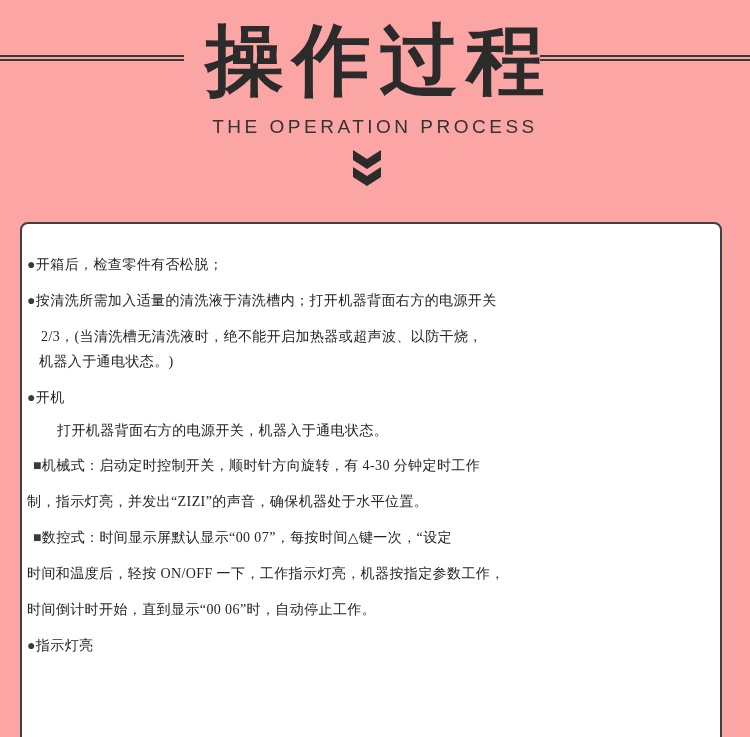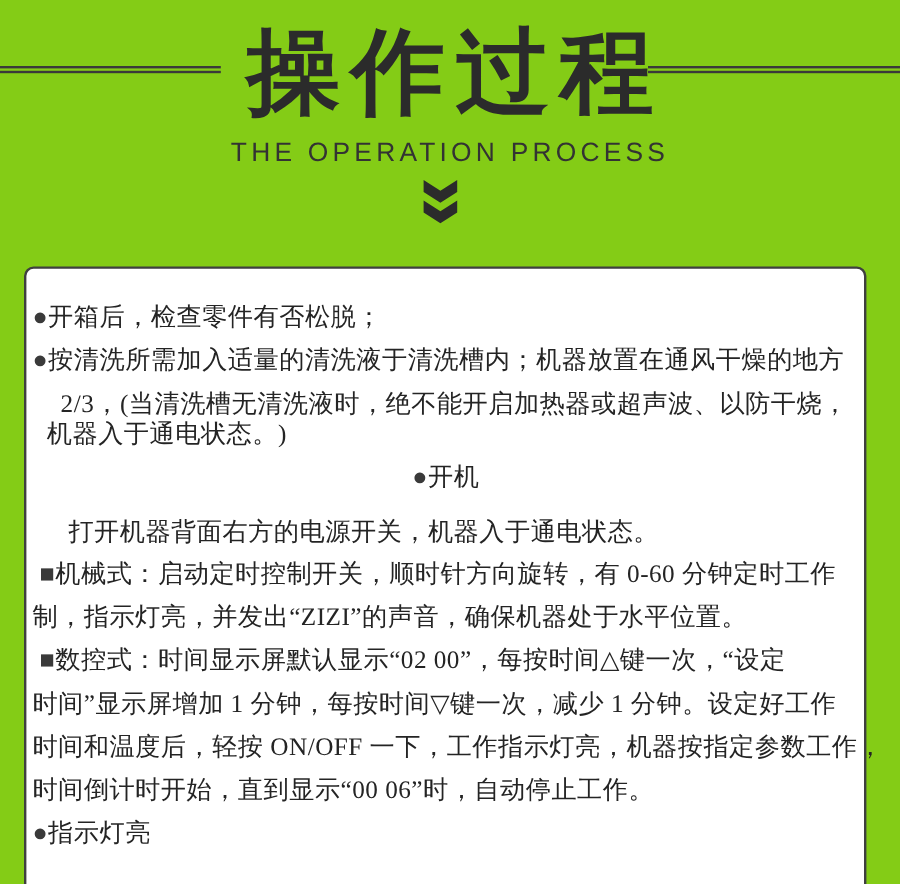--- a/index.html
+++ b/index.html
@@ -2,21 +2,21 @@
 <html><head>
 <meta charset="utf-8">
 <style>
   * { margin: 0; padding: 0; box-sizing: border-box; }
   html, body { background: #ffffff; }
   .page {
     position: relative;
     width: 750px;
     height: 737px;
     overflow: hidden;
-    background: #84cc16;
+    background: #fca5a5;
     font-family: "Liberation Serif", "DejaVu Serif", serif;
     color: #232323;
   }
   
   .section-title {
     position: absolute;
     top: 14px;
     left: 0;
     width: 750px;
     text-align: center;
@@ -37,21 +37,21 @@
   }
   .rule-left  { left: 0;     width: 184px; }
   .rule-right { left: 540px; width: 210px; }
   .section-subtitle {
     position: absolute;
     top: 116px;
     left: 0;
     width: 750px;
     text-align: center;
     font-family: "Liberation Sans", "DejaVu Sans", sans-serif;
-    font-size: 22px;
+    font-size: 19px;
     line-height: 22px;
     letter-spacing: 3.5px;
     color: #333333;
   }
   .chevron-wrap {
     position: absolute;
     top: 150px;
     left: 352px;
     width: 30px;
     height: 38px;
@@ -66,31 +66,31 @@
     border: 2px solid #3f3f3f;
     border-radius: 8px;
     background: #ffffff;
     padding: 28px 4px 0 5px;
   }
   .line {
     white-space: nowrap;
     height: 25px;
     line-height: 25px;
     margin-bottom: 11px;
-    font-size: 21px;
+    font-size: 14px;
     letter-spacing: 0.4px;
     color: #242424;
   }
   .line .marker { color: #3a3a3a; }
   .mb0  { margin-bottom: 0; }
-  .mb5  { margin-bottom: 21px; text-align: center; }
+  .mb5  { margin-bottom: 8px; }
   .mb10 { margin-bottom: 10px; }
   .ind6  { padding-left: 6px; }
   .ind12 { padding-left: 12px; }
-  .ind14 { padding-left: 14px; text-align: center; }
+  .ind14 { padding-left: 14px; }
   .ind30 { padding-left: 30px; }
 </style>
 </head>
 <body>
 
 <div class="page">
 
   <div class="rule rule-left"></div>
   <div class="rule rule-right"></div>
   <h1 class="section-title">操作过程</h1>
@@ -100,37 +100,36 @@
       <polygon points="1,0 15,9 29,0 29,10 15,19 1,10" fill="#2b2b2b"></polygon>
       <polygon points="1,17 15,26 29,17 29,27 15,36 1,27" fill="#2b2b2b"></polygon>
     </svg>
   </div>
 
   <section class="panel">
 
     <div class="line"><span class="marker">●</span><span>开箱后，检查零件有否松脱；</span></div>
 
 
-    <div class="line"><span class="marker">●</span><span>按清洗所需加入适量的清洗液于清洗槽内；机器放置在通风干燥的地方</span></div>
+    <div class="line"><span class="marker">●</span><span>按清洗所需加入适量的清洗液于清洗槽内；打开机器背面右方的电源开关</span></div>
 
     <div class="line ind14 mb0"><span class="marker"></span><span>2/3，(当清洗槽无清洗液时，绝不能开启加热器或超声波、以防干烧，</span></div>
 
     <div class="line ind12"><span class="marker"></span><span>机器入于通电状态。)</span></div>
 
     <div class="line mb5"><span class="marker">●</span><span>开机</span></div>
 
     <div class="line ind30 mb10"><span class="marker"></span><span>打开机器背面右方的电源开关，机器入于通电状态。</span></div>
 
-    <div class="line ind6"><span class="marker">■</span><span>机械式：启动定时控制开关，顺时针方向旋转，有 0-60 分钟定时工作</span></div>
+    <div class="line ind6"><span class="marker">■</span><span>机械式：启动定时控制开关，顺时针方向旋转，有 4-30 分钟定时工作</span></div>
 
     <div class="line"><span class="marker"></span><span>制，指示灯亮，并发出“ZIZI”的声音，确保机器处于水平位置。</span></div>
 
-    <div class="line ind6"><span class="marker">■</span><span>数控式：时间显示屏默认显示“02 00”，每按时间△键一次，“设定</span></div>
+    <div class="line ind6"><span class="marker">■</span><span>数控式：时间显示屏默认显示“00 07”，每按时间△键一次，“设定</span></div>
 
-    <div class="line"><span class="marker"></span><span>时间”显示屏增加 1 分钟，每按时间▽键一次，减少 1 分钟。设定好工作</span></div>
 
     <div class="line"><span class="marker"></span><span>时间和温度后，轻按 ON/OFF 一下，工作指示灯亮，机器按指定参数工作，</span></div>
 
     <div class="line"><span class="marker"></span><span>时间倒计时开始，直到显示“00 06”时，自动停止工作。</span></div>
 
     <div class="line"><span class="marker">●</span><span>指示灯亮</span></div>
 
   </section>
 </div>
 

